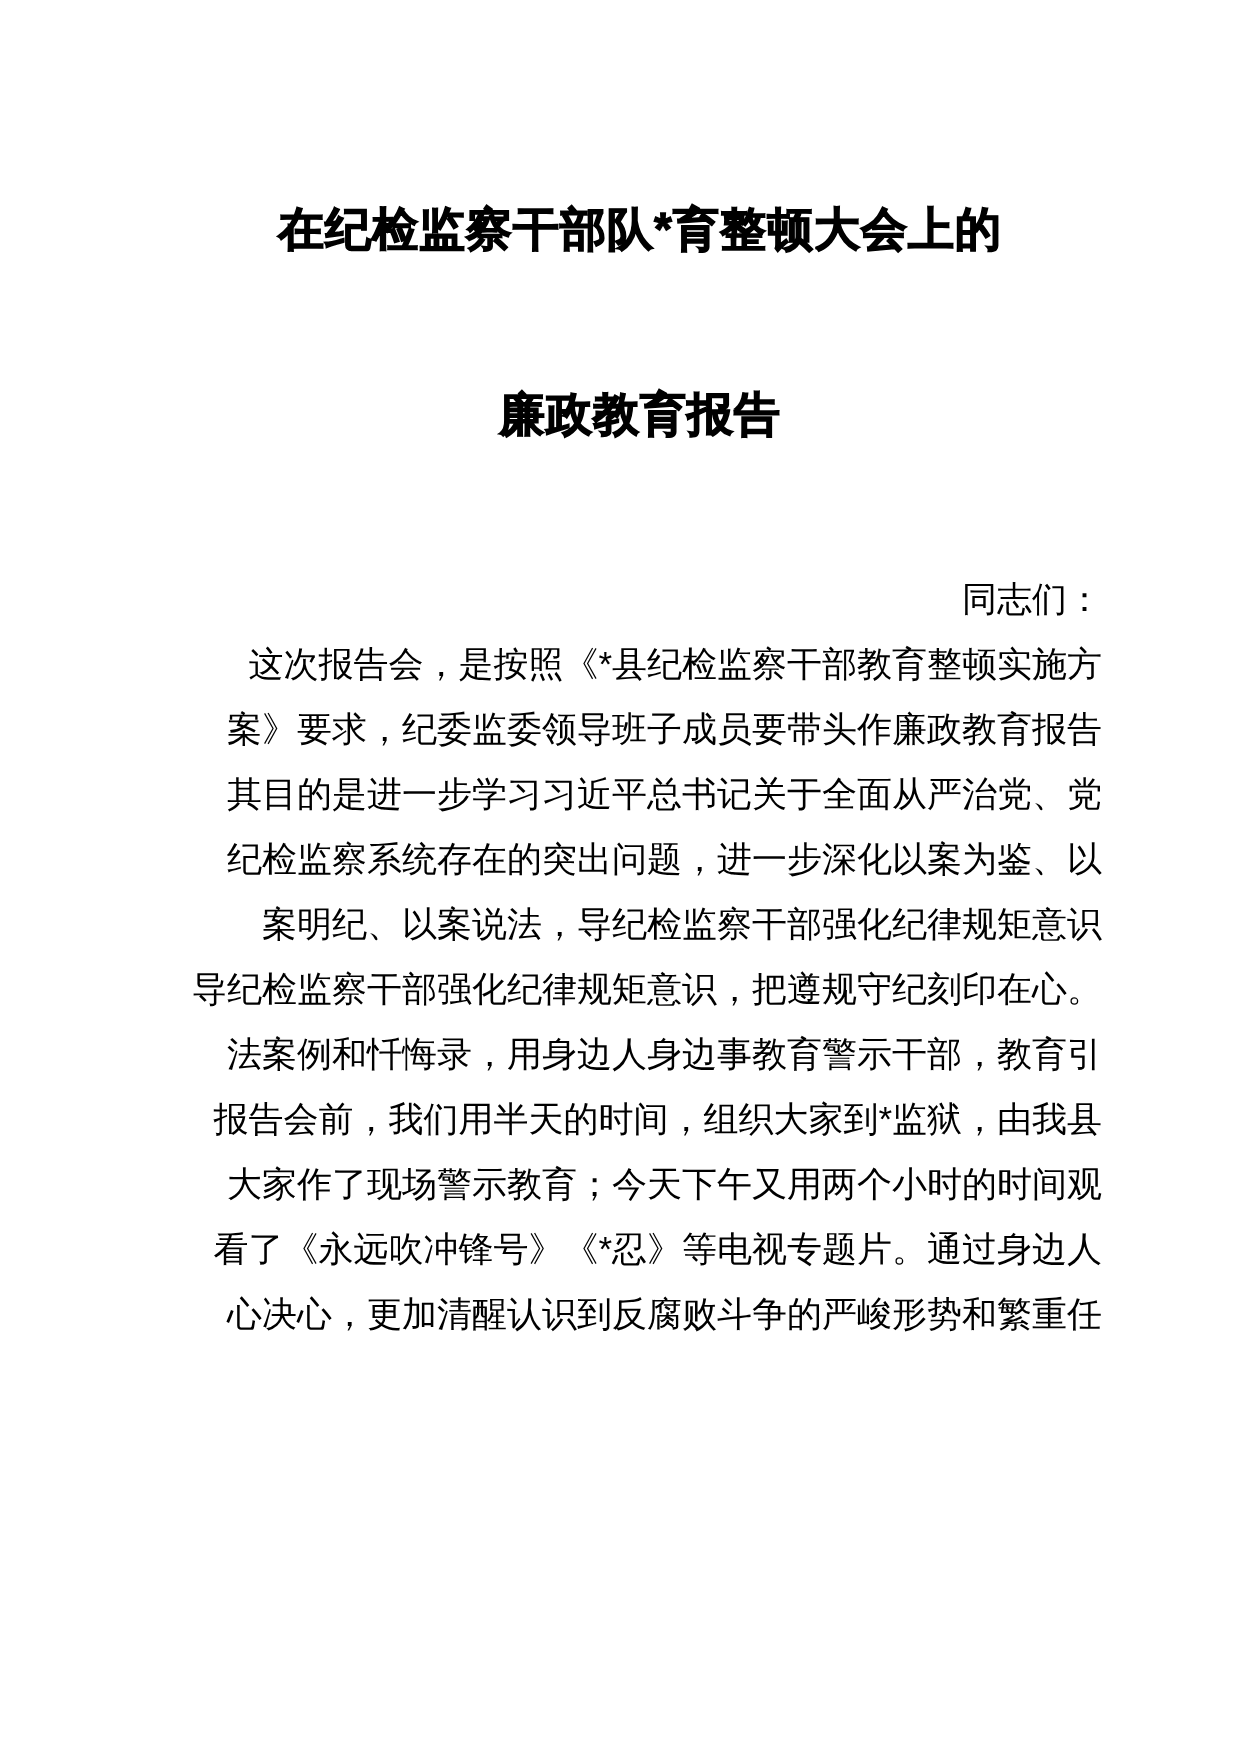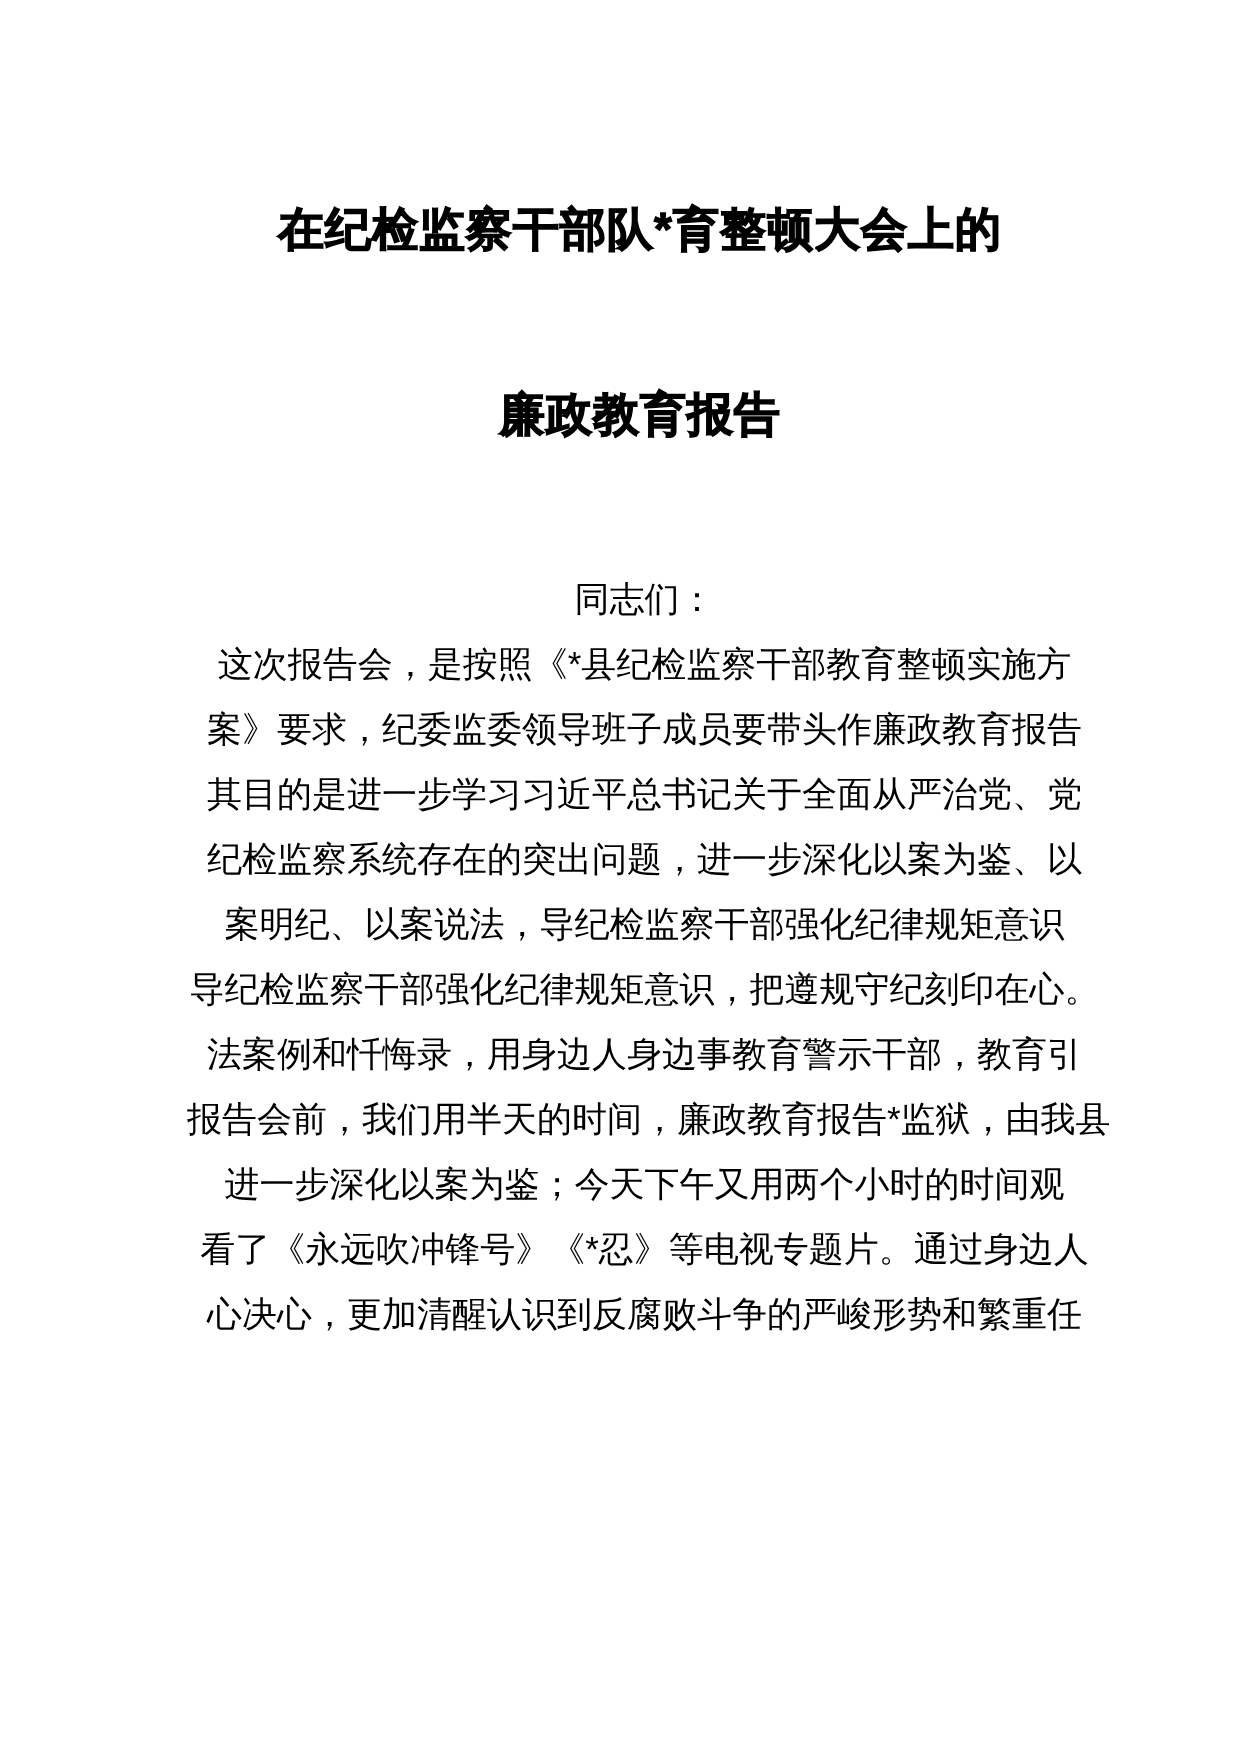--- a/index.html
+++ b/index.html
@@ -31,21 +31,21 @@
     margin-left: 20px;
   }
   .doc-body {
     position: absolute;
     top: 566px;
     left: 187px;
     width: 915px;
     font-size: 35px;
     line-height: 65px;
     font-weight: 400;
-    text-align: center;
+    text-align: right;
   }
   .body-line {
     height: 65px;
     white-space: nowrap;
     letter-spacing: 0;
   }
 </style>
 </head>
 <body>
 
@@ -58,19 +58,19 @@
 
   <div class="doc-body">
     <div class="body-line">同志们：</div>
     <div class="body-line">这次报告会，是按照《*县纪检监察干部教育整顿实施方</div>
     <div class="body-line">案》要求，纪委监委领导班子成员要带头作廉政教育报告</div>
     <div class="body-line">其目的是进一步学习习近平总书记关于全面从严治党、党</div>
     <div class="body-line">纪检监察系统存在的突出问题，进一步深化以案为鉴、以</div>
     <div class="body-line">案明纪、以案说法，导纪检监察干部强化纪律规矩意识</div>
     <div class="body-line">导纪检监察干部强化纪律规矩意识，把遵规守纪刻印在心。</div>
     <div class="body-line">法案例和忏悔录，用身边人身边事教育警示干部，教育引</div>
-    <div class="body-line">报告会前，我们用半天的时间，廉政教育报告*监狱，由我县</div>
-    <div class="body-line">进一步深化以案为鉴；今天下午又用两个小时的时间观</div>
+    <div class="body-line">报告会前，我们用半天的时间，组织大家到*监狱，由我县</div>
+    <div class="body-line">大家作了现场警示教育；今天下午又用两个小时的时间观</div>
     <div class="body-line">看了《永远吹冲锋号》《*忍》等电视专题片。通过身边人</div>
     <div class="body-line">心决心，更加清醒认识到反腐败斗争的严峻形势和繁重任</div>
   </div>
 
 </div>
 
 </body></html>

